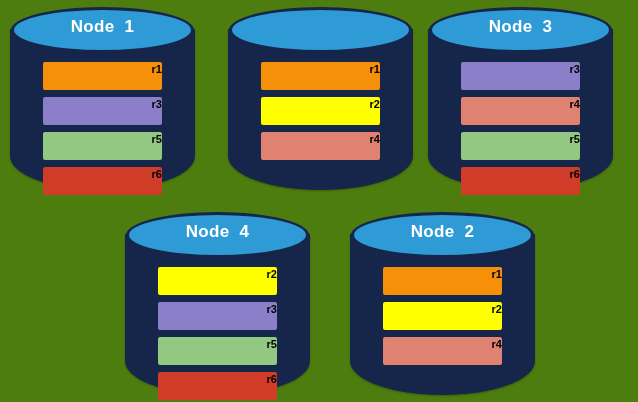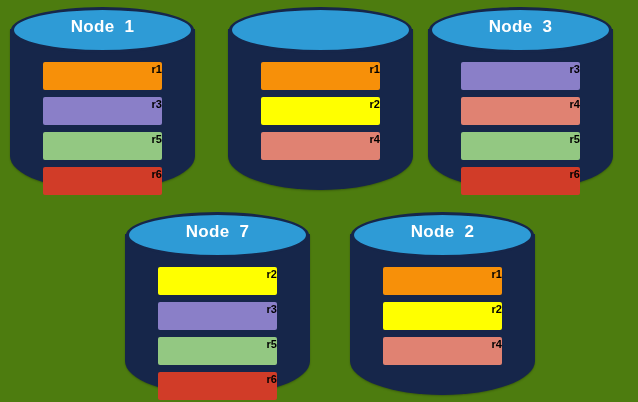--- a/index.html
+++ b/index.html
@@ -113,21 +113,21 @@
       <div class="replica-list">
         <div class="replica" style="background: rgb(138, 127, 200); color: rgb(0, 0, 0);">r3</div>
         <div class="replica" style="background: rgb(224, 130, 114); color: rgb(0, 0, 0);">r4</div>
         <div class="replica" style="background: rgb(147, 200, 130); color: rgb(0, 0, 0);">r5</div>
         <div class="replica" style="background: rgb(209, 60, 40); color: rgb(0, 0, 0);">r6</div>
       </div>
     </div>
     <div class="node" style="left: 125px; top: 210px;">
       <div class="node-body" style="background: rgb(22, 38, 74);"></div>
       <div class="node-top" style="background: rgb(46, 155, 214); border-color: rgb(22, 38, 74);"></div>
-      <div class="node-title" style="color: rgb(255, 255, 255);">Node  7</div>
+      <div class="node-title" style="color: rgb(255, 255, 255);">Node  4</div>
       <div class="replica-list">
         <div class="replica" style="background: rgb(255, 255, 0); color: rgb(0, 0, 0);">r2</div>
         <div class="replica" style="background: rgb(138, 127, 200); color: rgb(0, 0, 0);">r3</div>
         <div class="replica" style="background: rgb(147, 200, 130); color: rgb(0, 0, 0);">r5</div>
         <div class="replica" style="background: rgb(209, 60, 40); color: rgb(0, 0, 0);">r6</div>
       </div>
     </div>
     <div class="node" style="left: 350px; top: 210px;">
       <div class="node-body" style="background: rgb(22, 38, 74);"></div>
       <div class="node-top" style="background: rgb(46, 155, 214); border-color: rgb(22, 38, 74);"></div>

